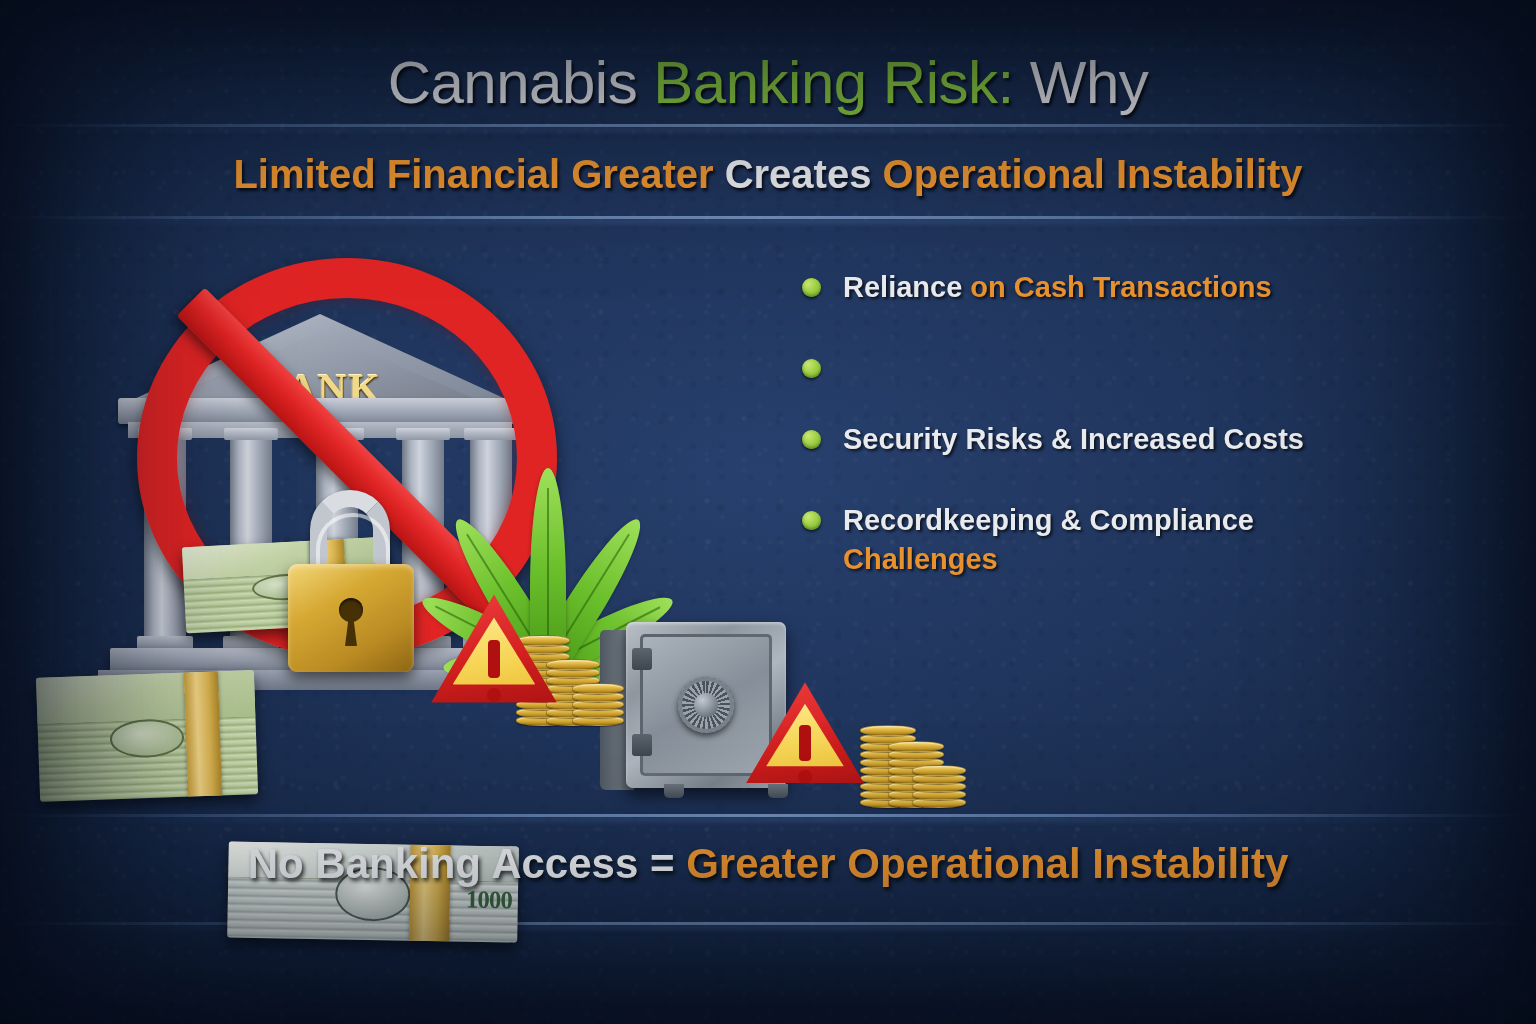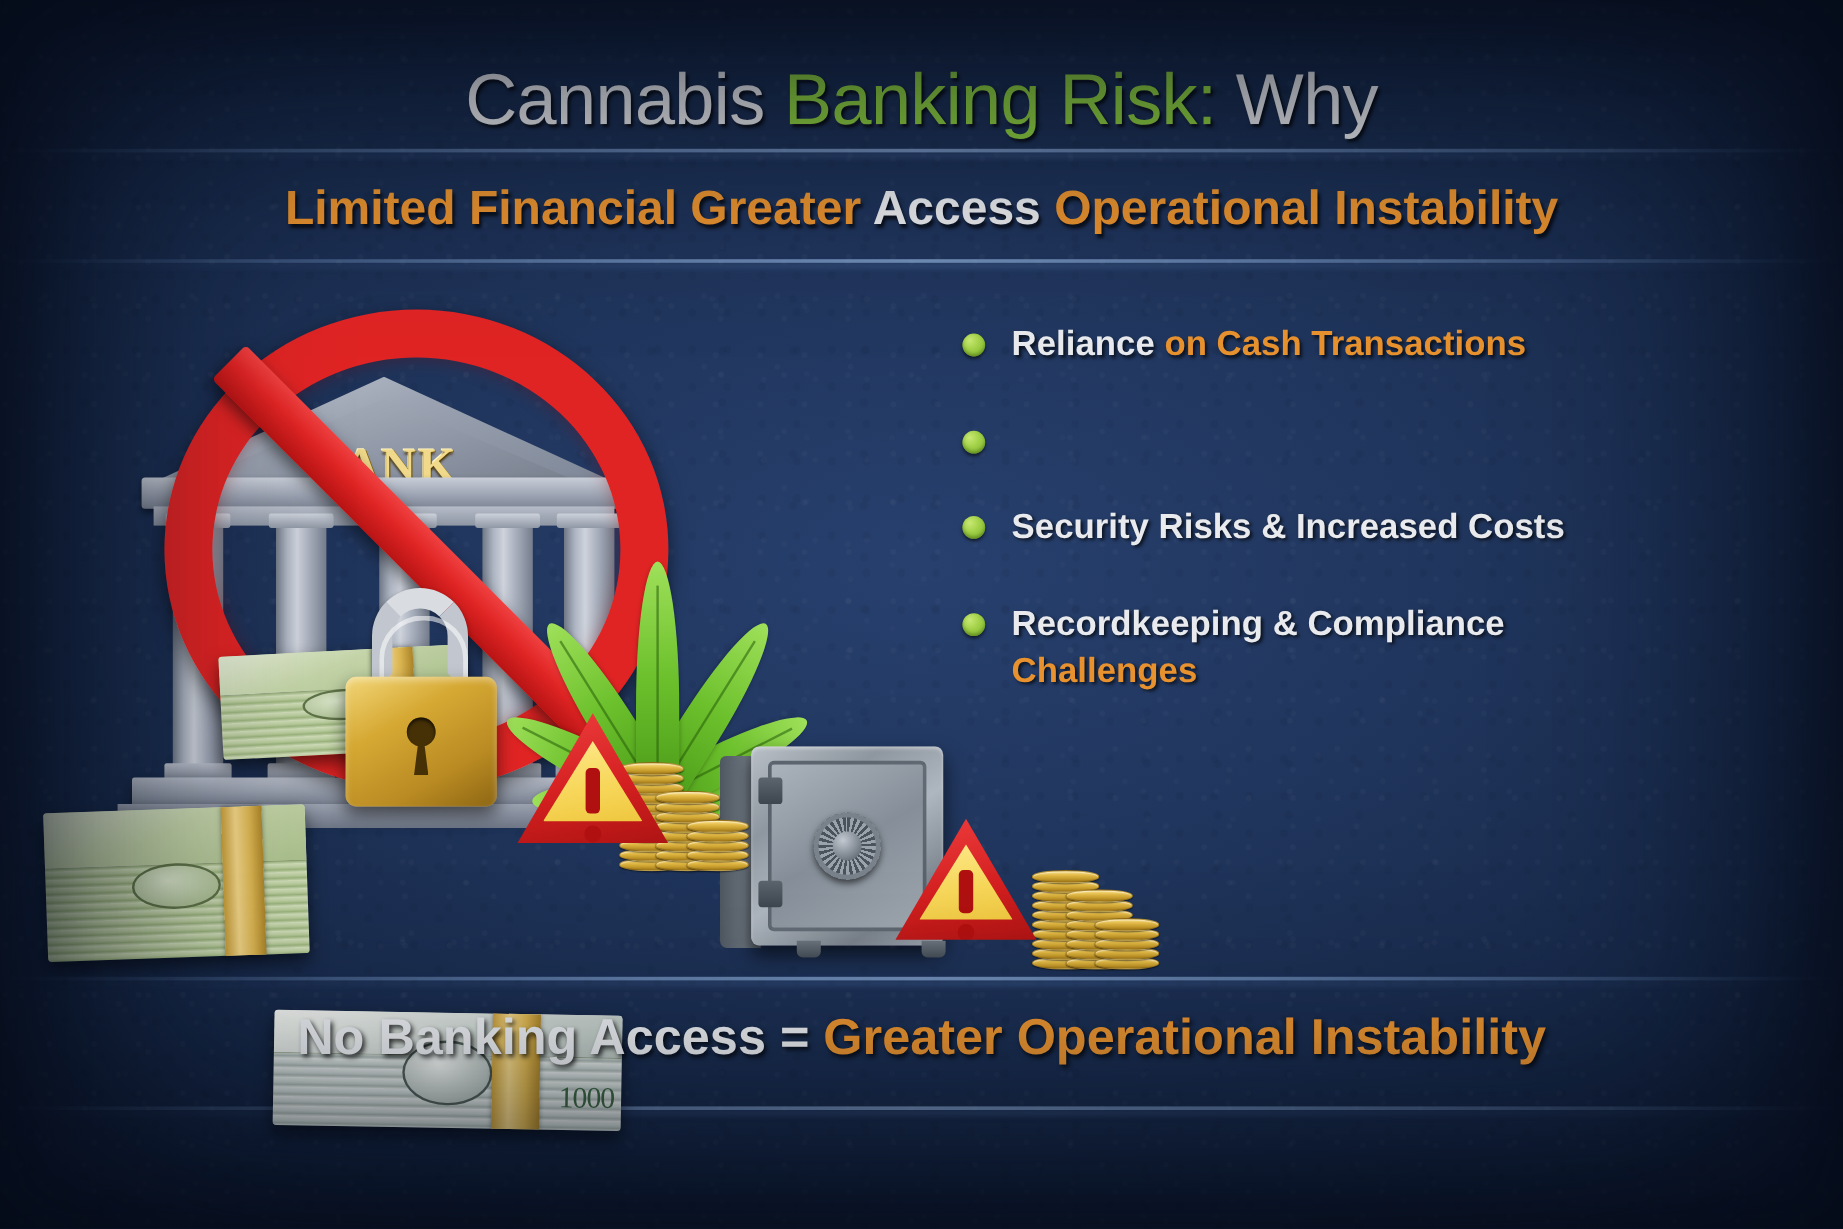--- a/index.html
+++ b/index.html
@@ -236,22 +236,22 @@
   #cashA .cash-band{ left:148px; }
   #cashB{ left:184px; top:306px; width:206px; height:86px; transform:rotate(-3deg); }
   #cashB .cash-band{ left:128px; }
   #cashC{ left:228px; top:398px; width:290px; height:96px; transform:rotate(1deg); z-index:11;
     background:repeating-linear-gradient(180deg,#dfe4e2 0px,#c5cfcb 4px,#aab6b1 6px,#d8ded9 8px); }
   #cashC .cash-top{ background:linear-gradient(160deg,#f0f2ee 0%,#d2dad5 50%,#b8c3bd 100%); }
   #cashC .cash-oval{ width:26%; height:56%; border-color:#4f5e57;
     background:radial-gradient(ellipse at 40% 35%,#eef1ee,#9fada7); }
   #cashC .cash-band{ left:182px; width:40px; }
   .cash-denom{
-    position:absolute; right:6px; bottom:12px;
-    font-family:"Liberation Serif", serif; font-weight:normal; font-size:25px;
+    position:absolute; right:6px; bottom:28px;
+    font-family:"Liberation Serif", serif; font-weight:bold; font-size:25px;
     color:#2f5a36; letter-spacing:-1px; opacity:.92;
   }
 
   
   .padlock{ position:absolute; left:286px; top:254px; width:130px; height:185px; z-index:12; }
   .lock-shackle{
     position:absolute; left:24px; top:0; width:80px; height:88px;
     border:17px solid; border-color:#d9dde2 #c2c7cf transparent #c2c7cf;
     border-radius:44px 44px 0 0;
     box-shadow:0 2px 4px rgba(0,0,0,.45);
@@ -368,21 +368,21 @@
 
 <div class="slide">
 
   <div class="title">
     <span class="t-white">Cannabis </span><span class="t-green">Banking Risk:</span><span class="t-white"> Why</span>
   </div>
 
   <div class="divider" id="div1"></div>
 
   <div class="subtitle">
-    <span class="t-orange">Limited Financial Greater </span><span class="t-white">Access </span><span class="t-orange">Operational Instability</span>
+    <span class="t-orange">Limited Financial Greater </span><span class="t-white">Creates </span><span class="t-orange">Operational Instability</span>
   </div>
 
   <div class="divider" id="div2"></div>
 
   <div class="scene">
 
     <div class="bank">
       <div class="bank-pediment"></div>
       <div class="bank-pediment-in"></div>
       <div class="bank-word">BANK</div>

